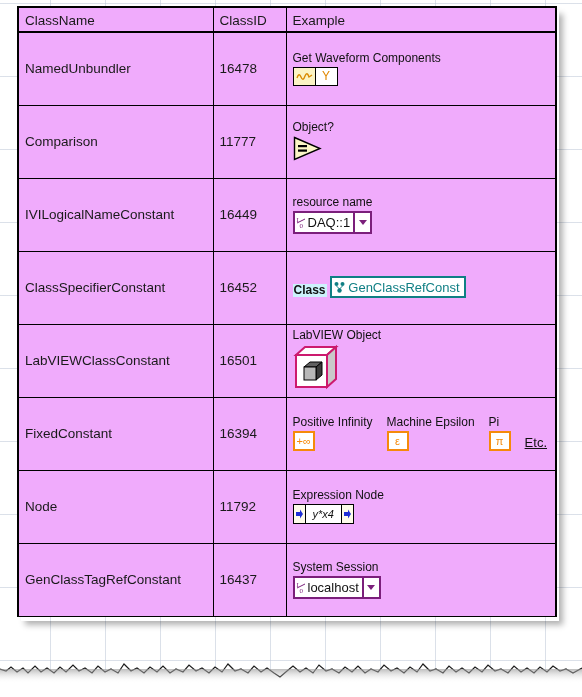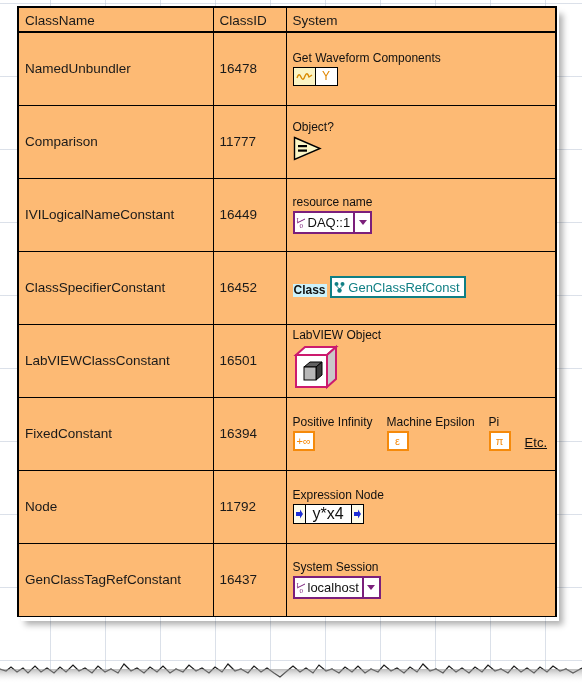--- a/index.html
+++ b/index.html
@@ -52,21 +52,21 @@
     background: #ffffff;
   }
   table.classtable td, table.classtable th {
     border: 1px solid #000000;
     vertical-align: middle;
     padding: 0 6px;
     font-size: 13.5px;
     color: #1a1a1a;
     font-weight: normal;
     text-align: left;
-    background: #fdba74;
+    background: #f0abfc;
   }
   table.classtable tr.head-row th {
     border-bottom: 2px solid #000;
     height: 22px;
     padding-top: 1px;
     font-size: 13.5px;
   }
   table.classtable tr.head-row th:first-child { border-left: 2px solid #000; }
   table.classtable tr.head-row th:last-child  { border-right: 2px solid #000; }
   table.classtable tr.head-row th { border-top: 2px solid #000; }
@@ -145,22 +145,22 @@
     display:inline-flex; align-items:center; justify-content:center;
     border: 2px solid #f58a0b; background:#ffffff;
     color:#f58a0b; height: 16px; min-width: 14px; padding: 0 2px;
     font-size: 11px; line-height: 12px;
   }
   .fx-etc { font-size: 13px; color:#111; align-self:flex-end; padding-bottom:1px;text-decoration:underline; }
 
   
   .w-expr { display:inline-flex; align-items:stretch; height:18px; border:1px solid #000; background:#ffffff;}
   .w-expr .term { width:11px; background:#fdfbe9; display:flex;align-items:center;justify-content:center; }
-  .w-expr .body { padding:0 7px; display:flex;align-items:center; font-size:16px;color:#111;
-                  border-left:1px solid #000;border-right:1px solid #000;}
+  .w-expr .body { padding:0 7px; display:flex;align-items:center; font-size:11px;color:#111;
+                  border-left:1px solid #000;border-right:1px solid #000;font-style:italic;}
 
   
   .w-ctor {
     display:inline-flex; align-items:center; height:19px;
     border:1px solid #000; background:#fbf6c6; padding:0 2px; gap:3px;
   }
   .w-ctor .ctor-text { font-size:12.5px; color:#111; }
 
   
   #torn {
@@ -180,21 +180,21 @@
   <table class="classtable">
     <colgroup>
       <col class="c-name">
         <col class="c-id">
         <col class="c-ex">
     </colgroup>
     <thead>
       <tr class="head-row">
         <th>ClassName</th>
         <th>ClassID</th>
-        <th>System</th>
+        <th>Example</th>
       </tr>
     </thead>
     <tbody>
 
       <tr>
         <td>NamedUnbundler</td>
         <td>16478</td>
         <td class="cell-example">
           <div class="ex-label">Get Waveform Components</div>
           <div class="w-unbundle">

